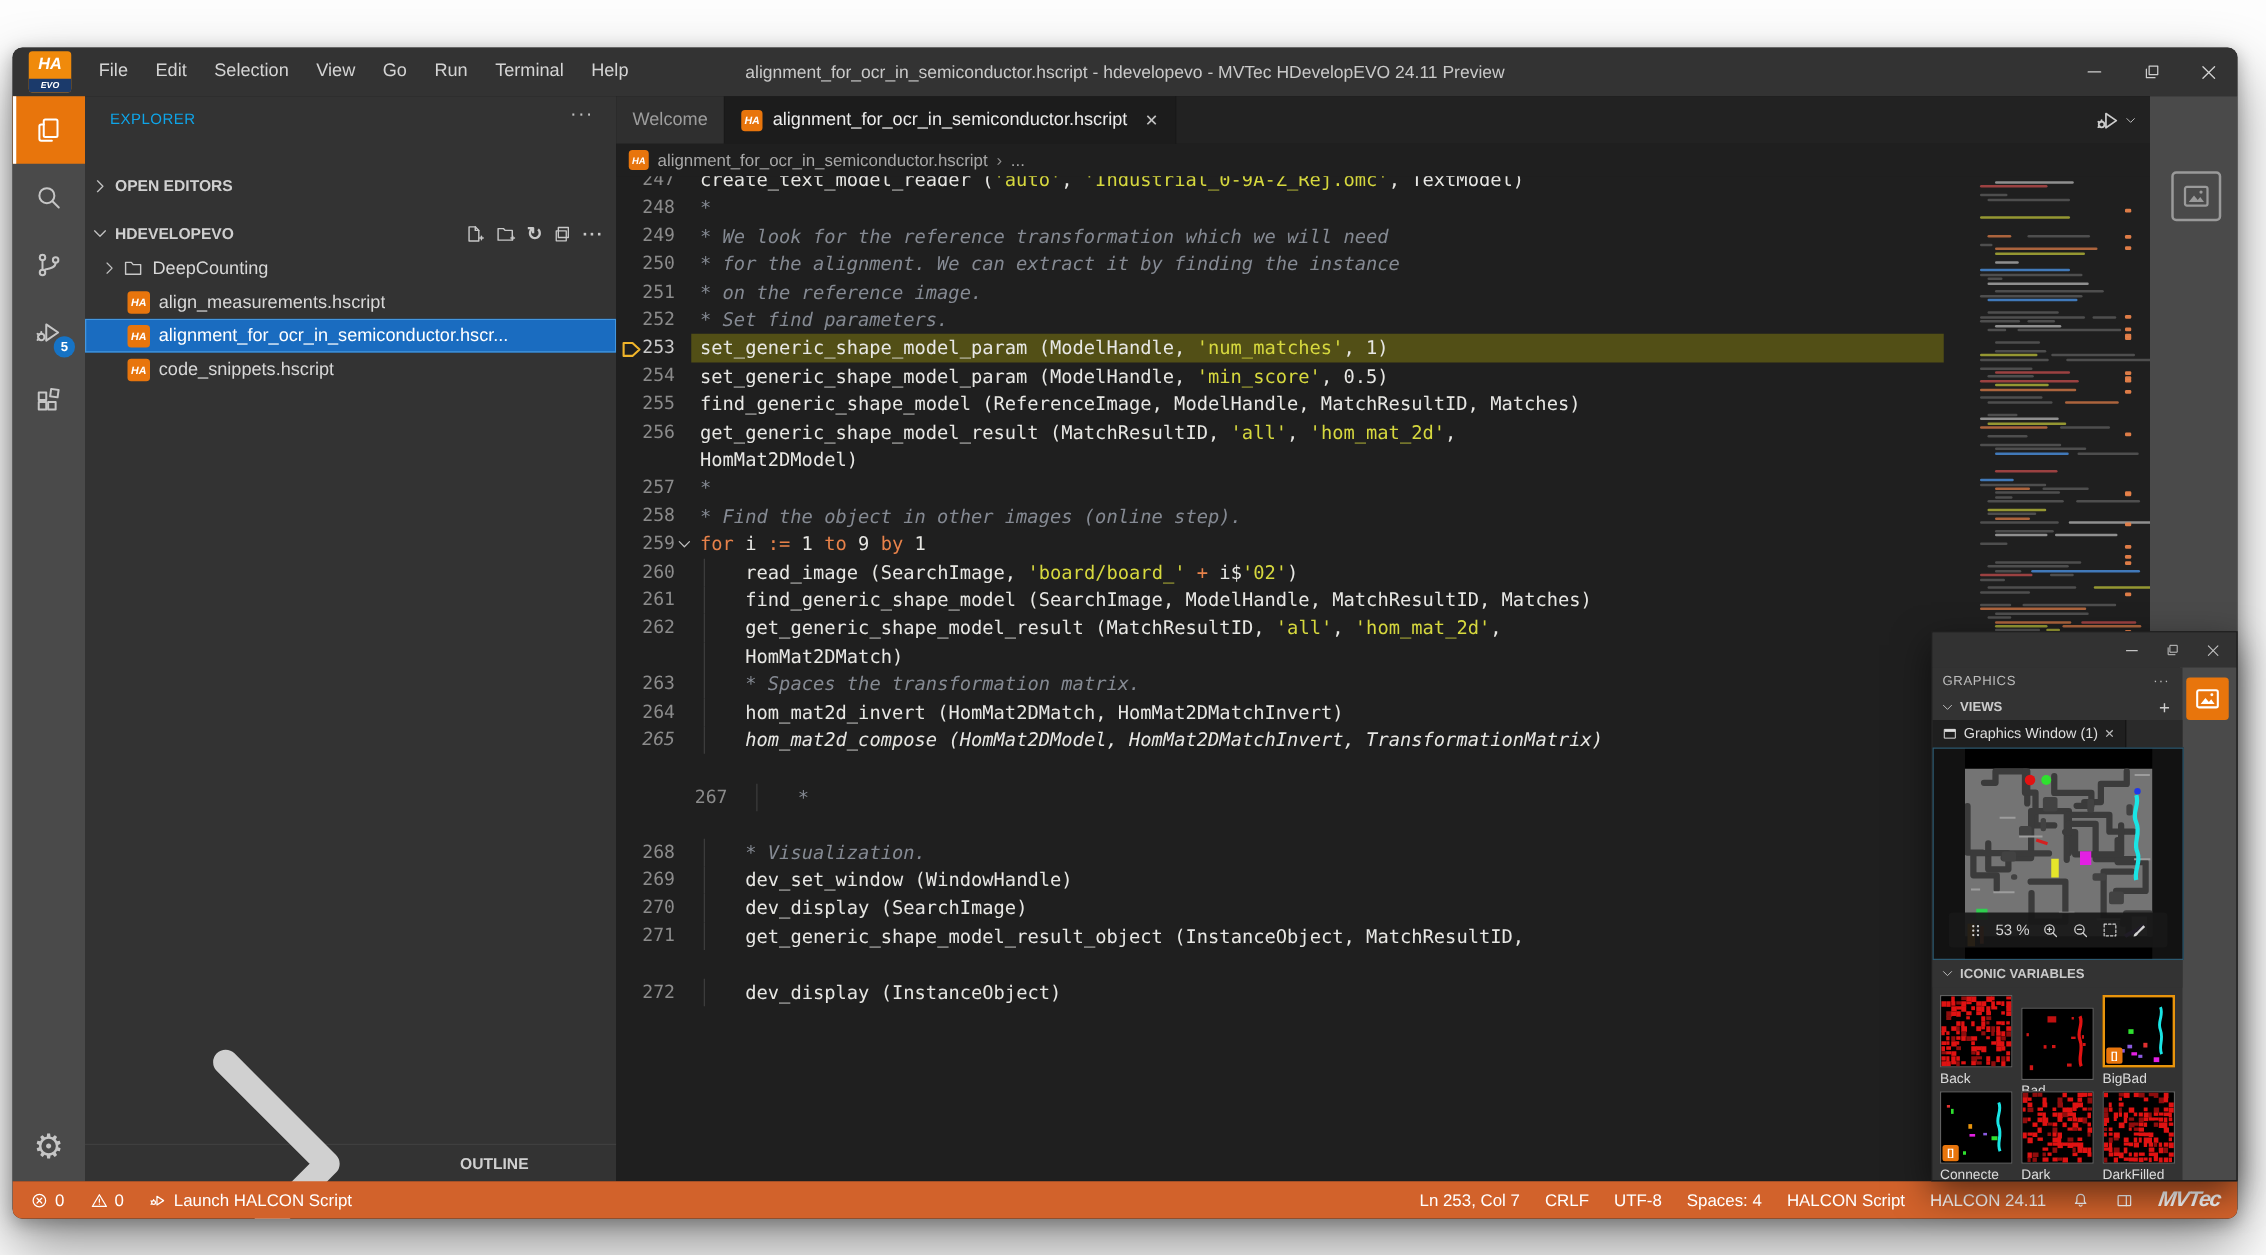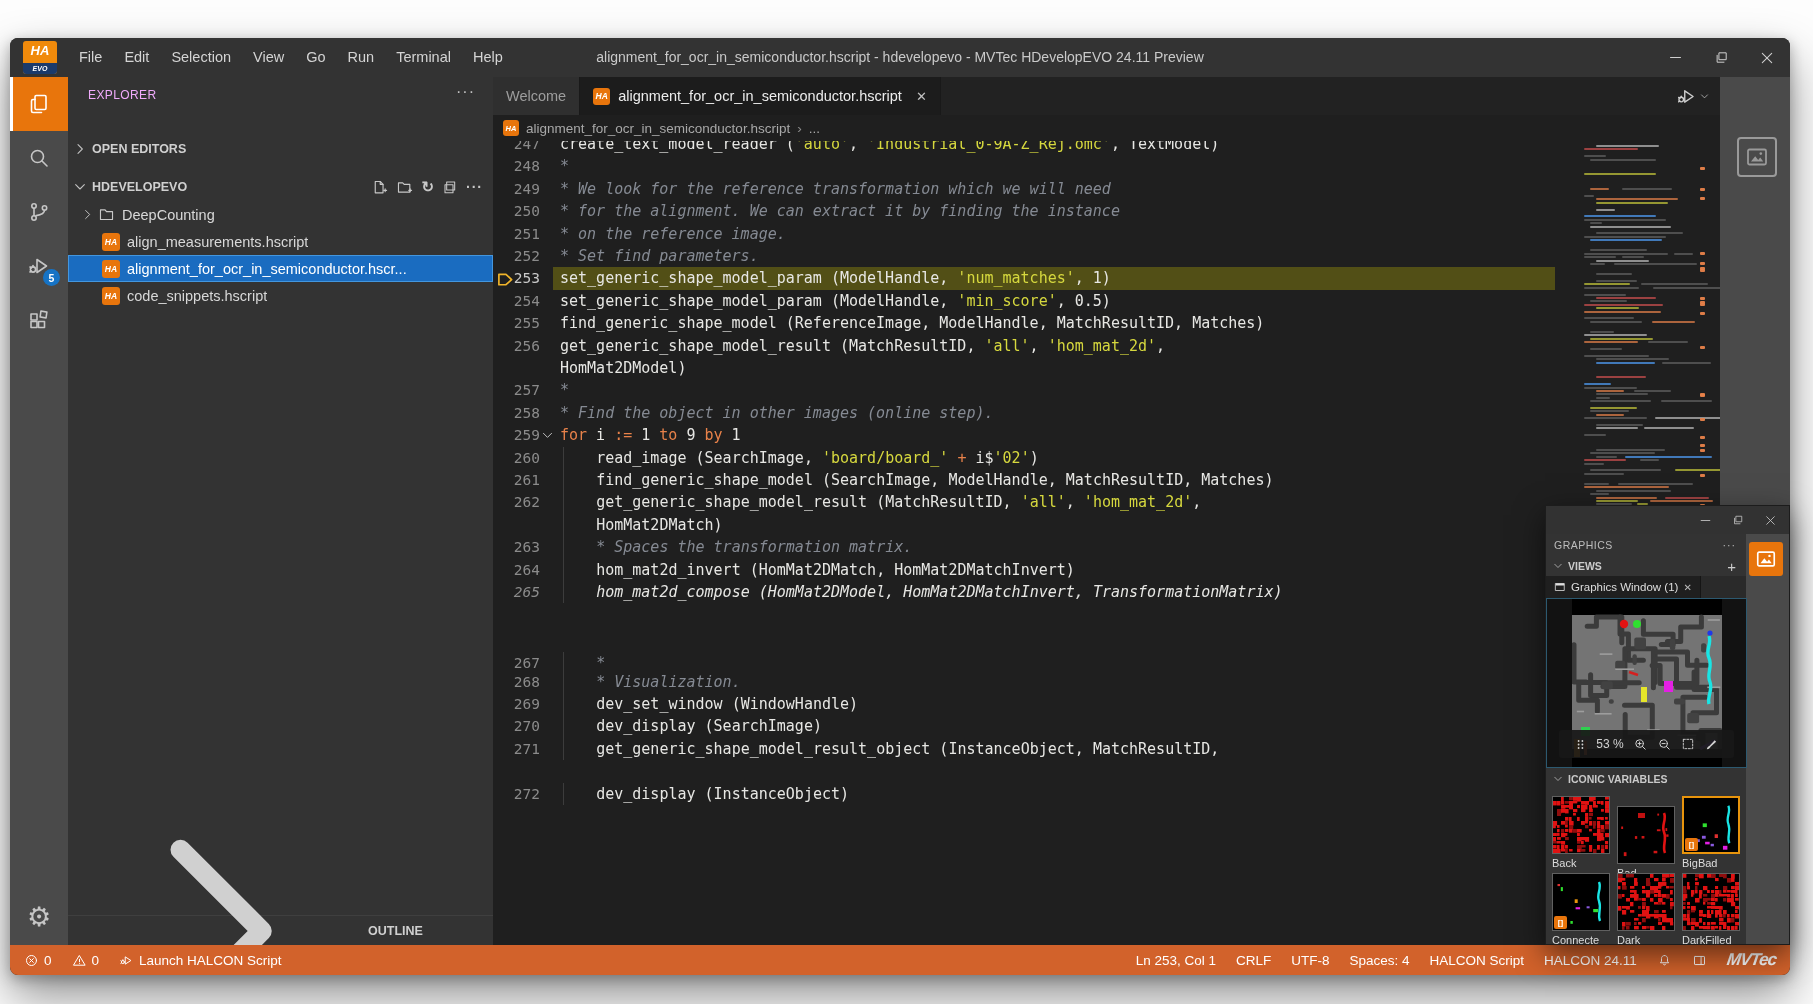--- a/index.html
+++ b/index.html
@@ -21,21 +21,21 @@
   .main{position:absolute;left:0;top:39px;right:0;bottom:30px;}
   .activitybar{position:absolute;left:0;top:0;width:58px;bottom:0;background:#4a4a4a;}
   .act-item{position:relative;width:58px;height:54px;display:flex;align-items:center;justify-content:center;color:#c6c6c6;}
   .act-item.active{background:#E8750C;color:#ffffff;box-shadow:inset 3px 0 0 #ffffff;}
   .act-badge{position:absolute;right:8px;bottom:7px;min-width:17px;height:17px;border-radius:9px;background:#1673C5;
     color:#fff;font-size:10.5px;font-weight:bold;display:flex;align-items:center;justify-content:center;}
   .act-bottom{position:absolute;left:0;bottom:6px;width:58px;}
   .gear{font-size:27px;color:#c6c6c6;display:flex;justify-content:center;}
   
   .sidebar{position:absolute;left:58px;top:0;width:425px;bottom:0;background:#333333;color:#cfcfcf;}
-  .sb-title{position:absolute;left:20px;top:11px;font-size:12px;color:#f0abfc;letter-spacing:.4px;}
+  .sb-title{position:absolute;left:20px;top:11px;font-size:12px;color:#0ea5e9;letter-spacing:.4px;}
   .sb-title-more{position:absolute;right:18px;top:6px;font-size:16px;color:#c0c0c0;letter-spacing:1px;}
   .sb-row{position:absolute;left:0;right:0;height:28px;display:flex;align-items:center;font-size:12.5px;font-weight:bold;color:#d0d0d0;}
   .sb-row .chev{width:16px;height:16px;margin:0 4px 0 4px;color:#c0c0c0;}
   .hdr-icons{position:absolute;right:10px;display:flex;gap:8px;align-items:center;color:#c8c8c8;}
   .tree-row{position:absolute;left:0;right:0;height:27px;display:flex;align-items:center;font-size:14.5px;font-weight:normal;color:#d8d8d8;}
   .tree-row.sel{background:#1A6CC0;box-shadow:inset 0 0 0 1px #4396DE;color:#ffffff;}
   .ha-badge{width:18px;height:18px;background:#E8750C;border-radius:3px;color:#fff;font-size:8.5px;font-weight:bold;
     font-style:italic;display:flex;align-items:center;justify-content:center;flex:0 0 auto;}
   .outline-row{position:absolute;left:0;right:0;top:838px;height:29px;border-top:1px solid #3f3f3f;display:flex;align-items:center;
     font-size:12.5px;font-weight:bold;color:#d0d0d0;}
@@ -345,21 +345,21 @@
             <div class="crow" style="top: 283.2px; height: 22.4px; line-height: 22.4px;"><div class="lnum">259</div><div class="fold icon"><svg viewBox="0 0 24 24" fill="none" stroke="currentColor" stroke-width="1.6" stroke-linecap="round" stroke-linejoin="round">
                   <polyline points="5.5 8.5 12 15 18.5 8.5"></polyline>
                 </svg></div><div class="ctext" style="left: 67px;"><span class="tk-k">for</span><span class="tk-p"> i </span><span class="tk-k">:=</span><span class="tk-p"> 1 </span><span class="tk-k">to</span><span class="tk-p"> 9 </span><span class="tk-k">by</span><span class="tk-p"> 1</span></div></div>
             <div class="crow" style="top: 305.6px; height: 22.4px; line-height: 22.4px;"><div class="guide"></div><div class="lnum">260</div><div class="ctext" style="left: 103.2px;"><span class="tk-p">read_image (SearchImage, </span><span class="tk-s">'board/board_'</span><span class="tk-p"> </span><span class="tk-k">+</span><span class="tk-p"> i$</span><span class="tk-s">'02'</span><span class="tk-p">)</span></div></div>
             <div class="crow" style="top: 328px; height: 22.4px; line-height: 22.4px;"><div class="guide"></div><div class="lnum">261</div><div class="ctext" style="left: 103.2px;"><span class="tk-p">find_generic_shape_model (SearchImage, ModelHandle, MatchResultID, Matches)</span></div></div>
             <div class="crow" style="top: 350.4px; height: 22.4px; line-height: 22.4px;"><div class="guide"></div><div class="lnum">262</div><div class="ctext" style="left: 103.2px;"><span class="tk-p">get_generic_shape_model_result (MatchResultID, </span><span class="tk-s">'all'</span><span class="tk-p">, </span><span class="tk-s">'hom_mat_2d'</span><span class="tk-p">,</span></div></div>
             <div class="crow" style="top: 372.8px; height: 22.4px; line-height: 22.4px;"><div class="guide"></div><div class="lnum"></div><div class="ctext" style="left: 103.2px;"><span class="tk-p">HomMat2DMatch)</span></div></div>
             <div class="crow" style="top: 395.2px; height: 22.4px; line-height: 22.4px;"><div class="guide"></div><div class="lnum">263</div><div class="ctext" style="left: 103.2px;"><span class="tk-c">* Spaces the transformation matrix.</span></div></div>
             <div class="crow" style="top: 417.6px; height: 22.4px; line-height: 22.4px;"><div class="guide"></div><div class="lnum">264</div><div class="ctext" style="left: 103.2px;"><span class="tk-p">hom_mat2d_invert (HomMat2DMatch, HomMat2DMatchInvert)</span></div></div>
             <div class="crow" style="top: 440px; height: 22.4px; line-height: 22.4px; font-style: italic;"><div class="guide"></div><div class="lnum">265</div><div class="ctext" style="left: 103.2px;"><span class="tk-p">hom_mat2d_compose (HomMat2DModel, HomMat2DMatchInvert, TransformationMatrix)</span></div></div>
-            <div class="crow" style="top: 511px; height: 22.4px; line-height: 22.4px;"><div class="guide"></div><div class="lnum">267</div><div class="ctext" style="left: 103.2px;"><span class="tk-c">*</span></div></div>
+            <div class="crow" style="top: 486px; height: 22.4px; line-height: 22.4px; margin-left: 42px;"><div class="guide"></div><div class="lnum">267</div><div class="ctext" style="left: 103.2px;"><span class="tk-c">*</span></div></div>
             <div class="crow" style="top: 529.6px; height: 22.4px; line-height: 22.4px;"><div class="guide"></div><div class="lnum">268</div><div class="ctext" style="left: 103.2px;"><span class="tk-c">* Visualization.</span></div></div>
             <div class="crow" style="top: 552px; height: 22.4px; line-height: 22.4px;"><div class="guide"></div><div class="lnum">269</div><div class="ctext" style="left: 103.2px;"><span class="tk-p">dev_set_window (WindowHandle)</span></div></div>
             <div class="crow" style="top: 574.4px; height: 22.4px; line-height: 22.4px;"><div class="guide"></div><div class="lnum">270</div><div class="ctext" style="left: 103.2px;"><span class="tk-p">dev_display (SearchImage)</span></div></div>
             <div class="crow" style="top: 596.8px; height: 22.4px; line-height: 22.4px;"><div class="guide"></div><div class="lnum">271</div><div class="ctext" style="left: 103.2px;"><span class="tk-p">get_generic_shape_model_result_object (InstanceObject, MatchResultID,</span></div></div>
             <div class="crow" style="top: 641.6px; height: 22.4px; line-height: 22.4px;"><div class="guide"></div><div class="lnum">272</div><div class="ctext" style="left: 103.2px;"><span class="tk-p">dev_display (InstanceObject)</span></div></div>
           </div>
         <div class="minimap" id="minimap">
             <div class="mm" style="top: 2px; left: 12px; width: 63.0928px; background: rgb(255, 255, 255); opacity: 0.5;"></div>
             <div class="mm" style="top: 5.4px; left: 0px; width: 53.7837px; background: rgb(208, 80, 80); opacity: 0.7;"></div>
             <div class="mm" style="top: 12.2px; left: 0px; width: 21.8912px; background: rgb(154, 154, 154); opacity: 0.38;"></div>
@@ -629,21 +629,21 @@
                 <line x1="6.2" y1="11.9" x2="6.2" y2="10.8"></line>
                 <line x1="3.8" y1="16" x2="2.9" y2="16.6"></line>
                 <line x1="3.8" y1="13" x2="2.9" y2="12.4"></line>
               </svg>
             </span>
             <span>Launch HALCON Script</span>
           </div>
         </div>
       <div class="sgroup" id="status-right">
           <div class="sitem">
-            <span>Ln 253, Col 1</span>
+            <span>Ln 253, Col 7</span>
           </div>
           <div class="sitem">
             <span>CRLF</span>
           </div>
           <div class="sitem">
             <span>UTF-8</span>
           </div>
           <div class="sitem">
             <span>Spaces: 4</span>
           </div>

